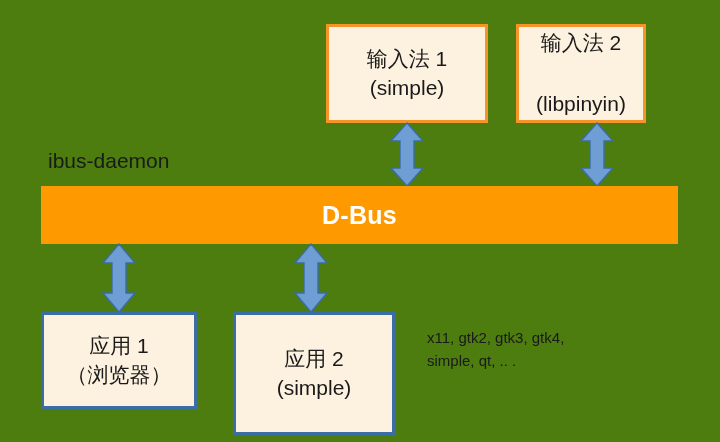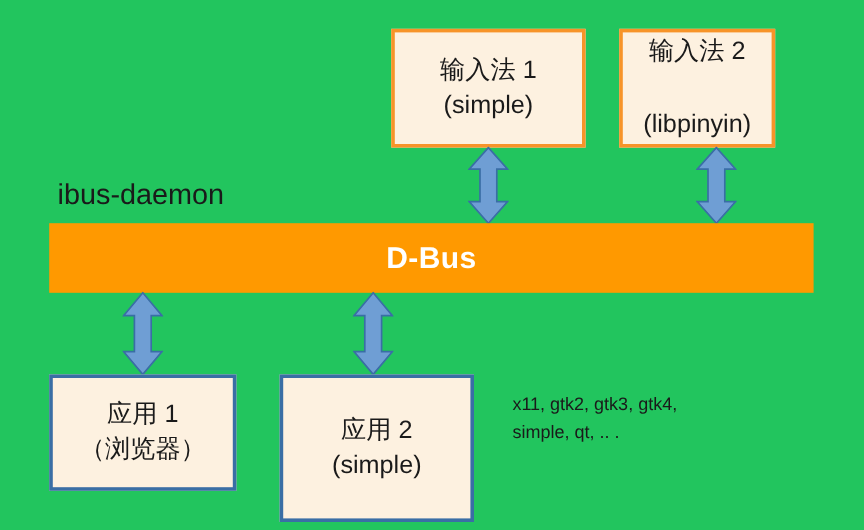--- a/index.html
+++ b/index.html
@@ -8,21 +8,21 @@
   }
   body {
     background: #ffffff;
     font-family: "Liberation Sans", "DejaVu Sans", sans-serif;
   }
 
   #diagram {
     position: relative;
     width: 720px;
     height: 442px;
-    background: #22c55e;
+    background: #4d7c0f;
     overflow: hidden;
   }
 
   
   .node-box {
     position: absolute;
     box-sizing: border-box;
     background: #fdf1e0;
     display: flex;
     flex-direction: column;
@@ -70,21 +70,21 @@
     font-size: 25px;
     font-weight: bold;
     letter-spacing: 0.3px;
   }
 
   
   #ibus-daemon-label {
     position: absolute;
     left: 48px;
     top: 149px;
-    font-size: 24px;
+    font-size: 21px;
     color: #1a1a1a;
     white-space: nowrap;
   }
 
   
   #toolkits-label {
     position: absolute;
     left: 427px;
     top: 327px;
     font-size: 15px;

